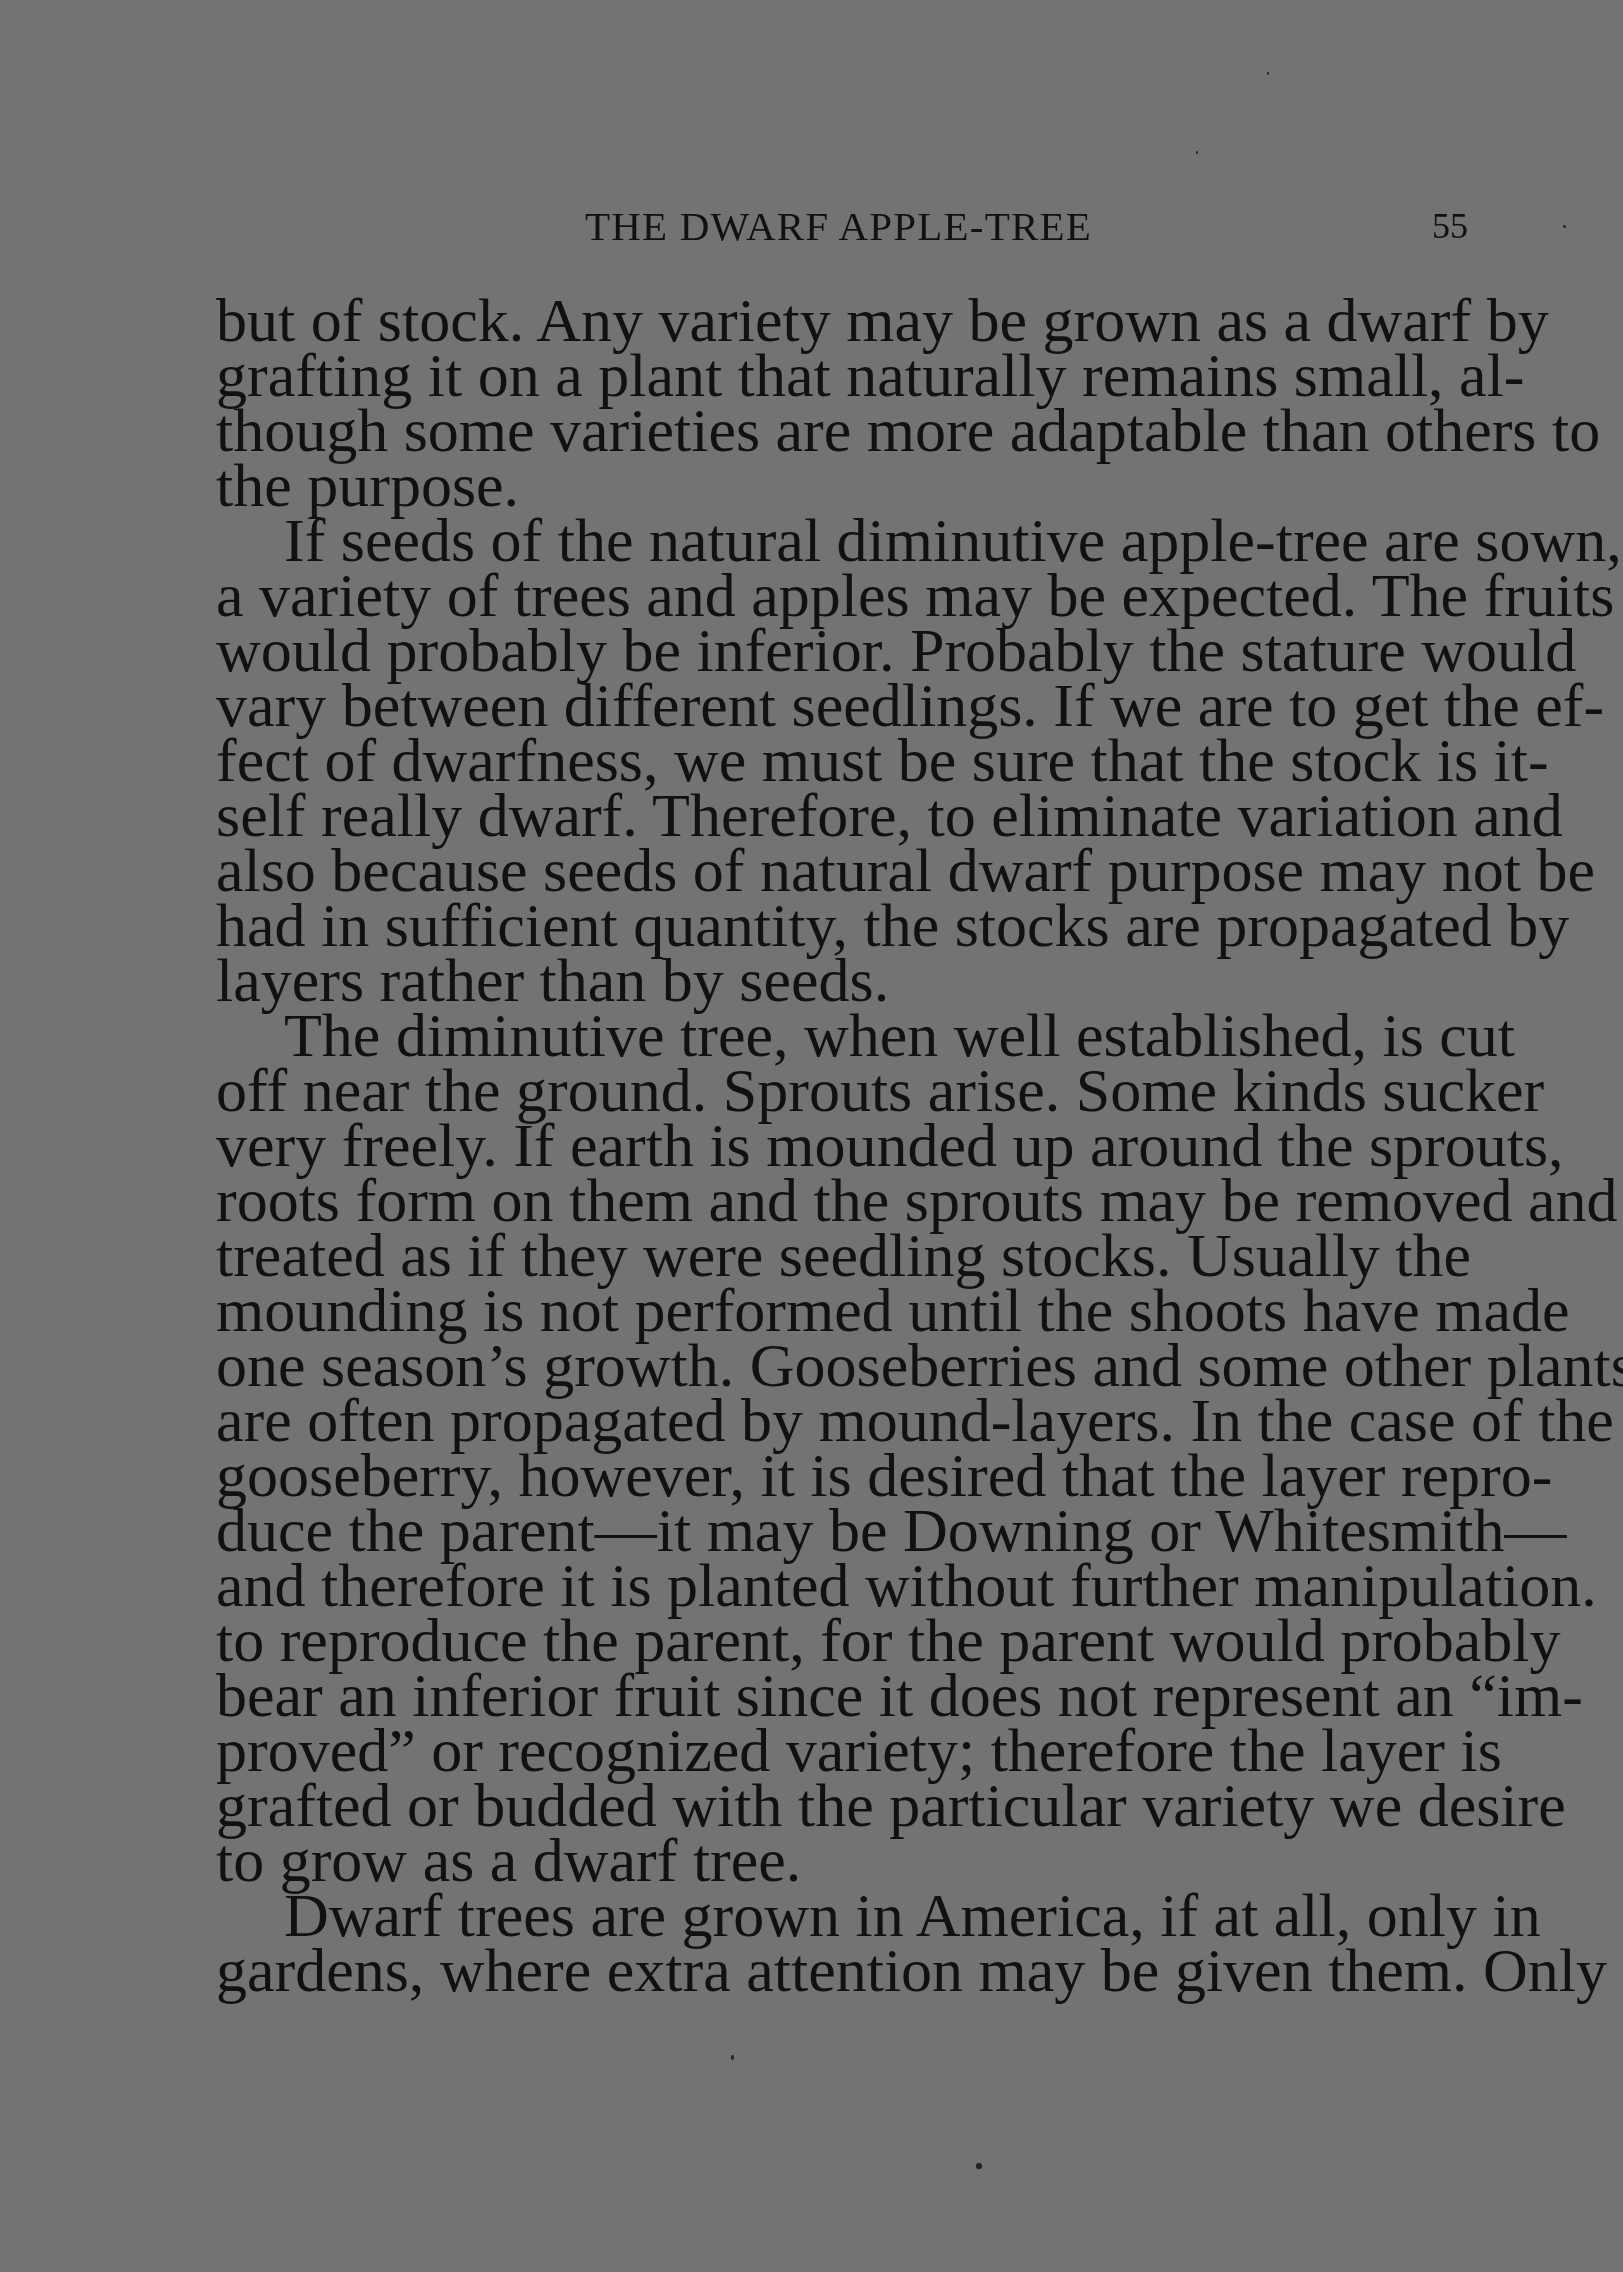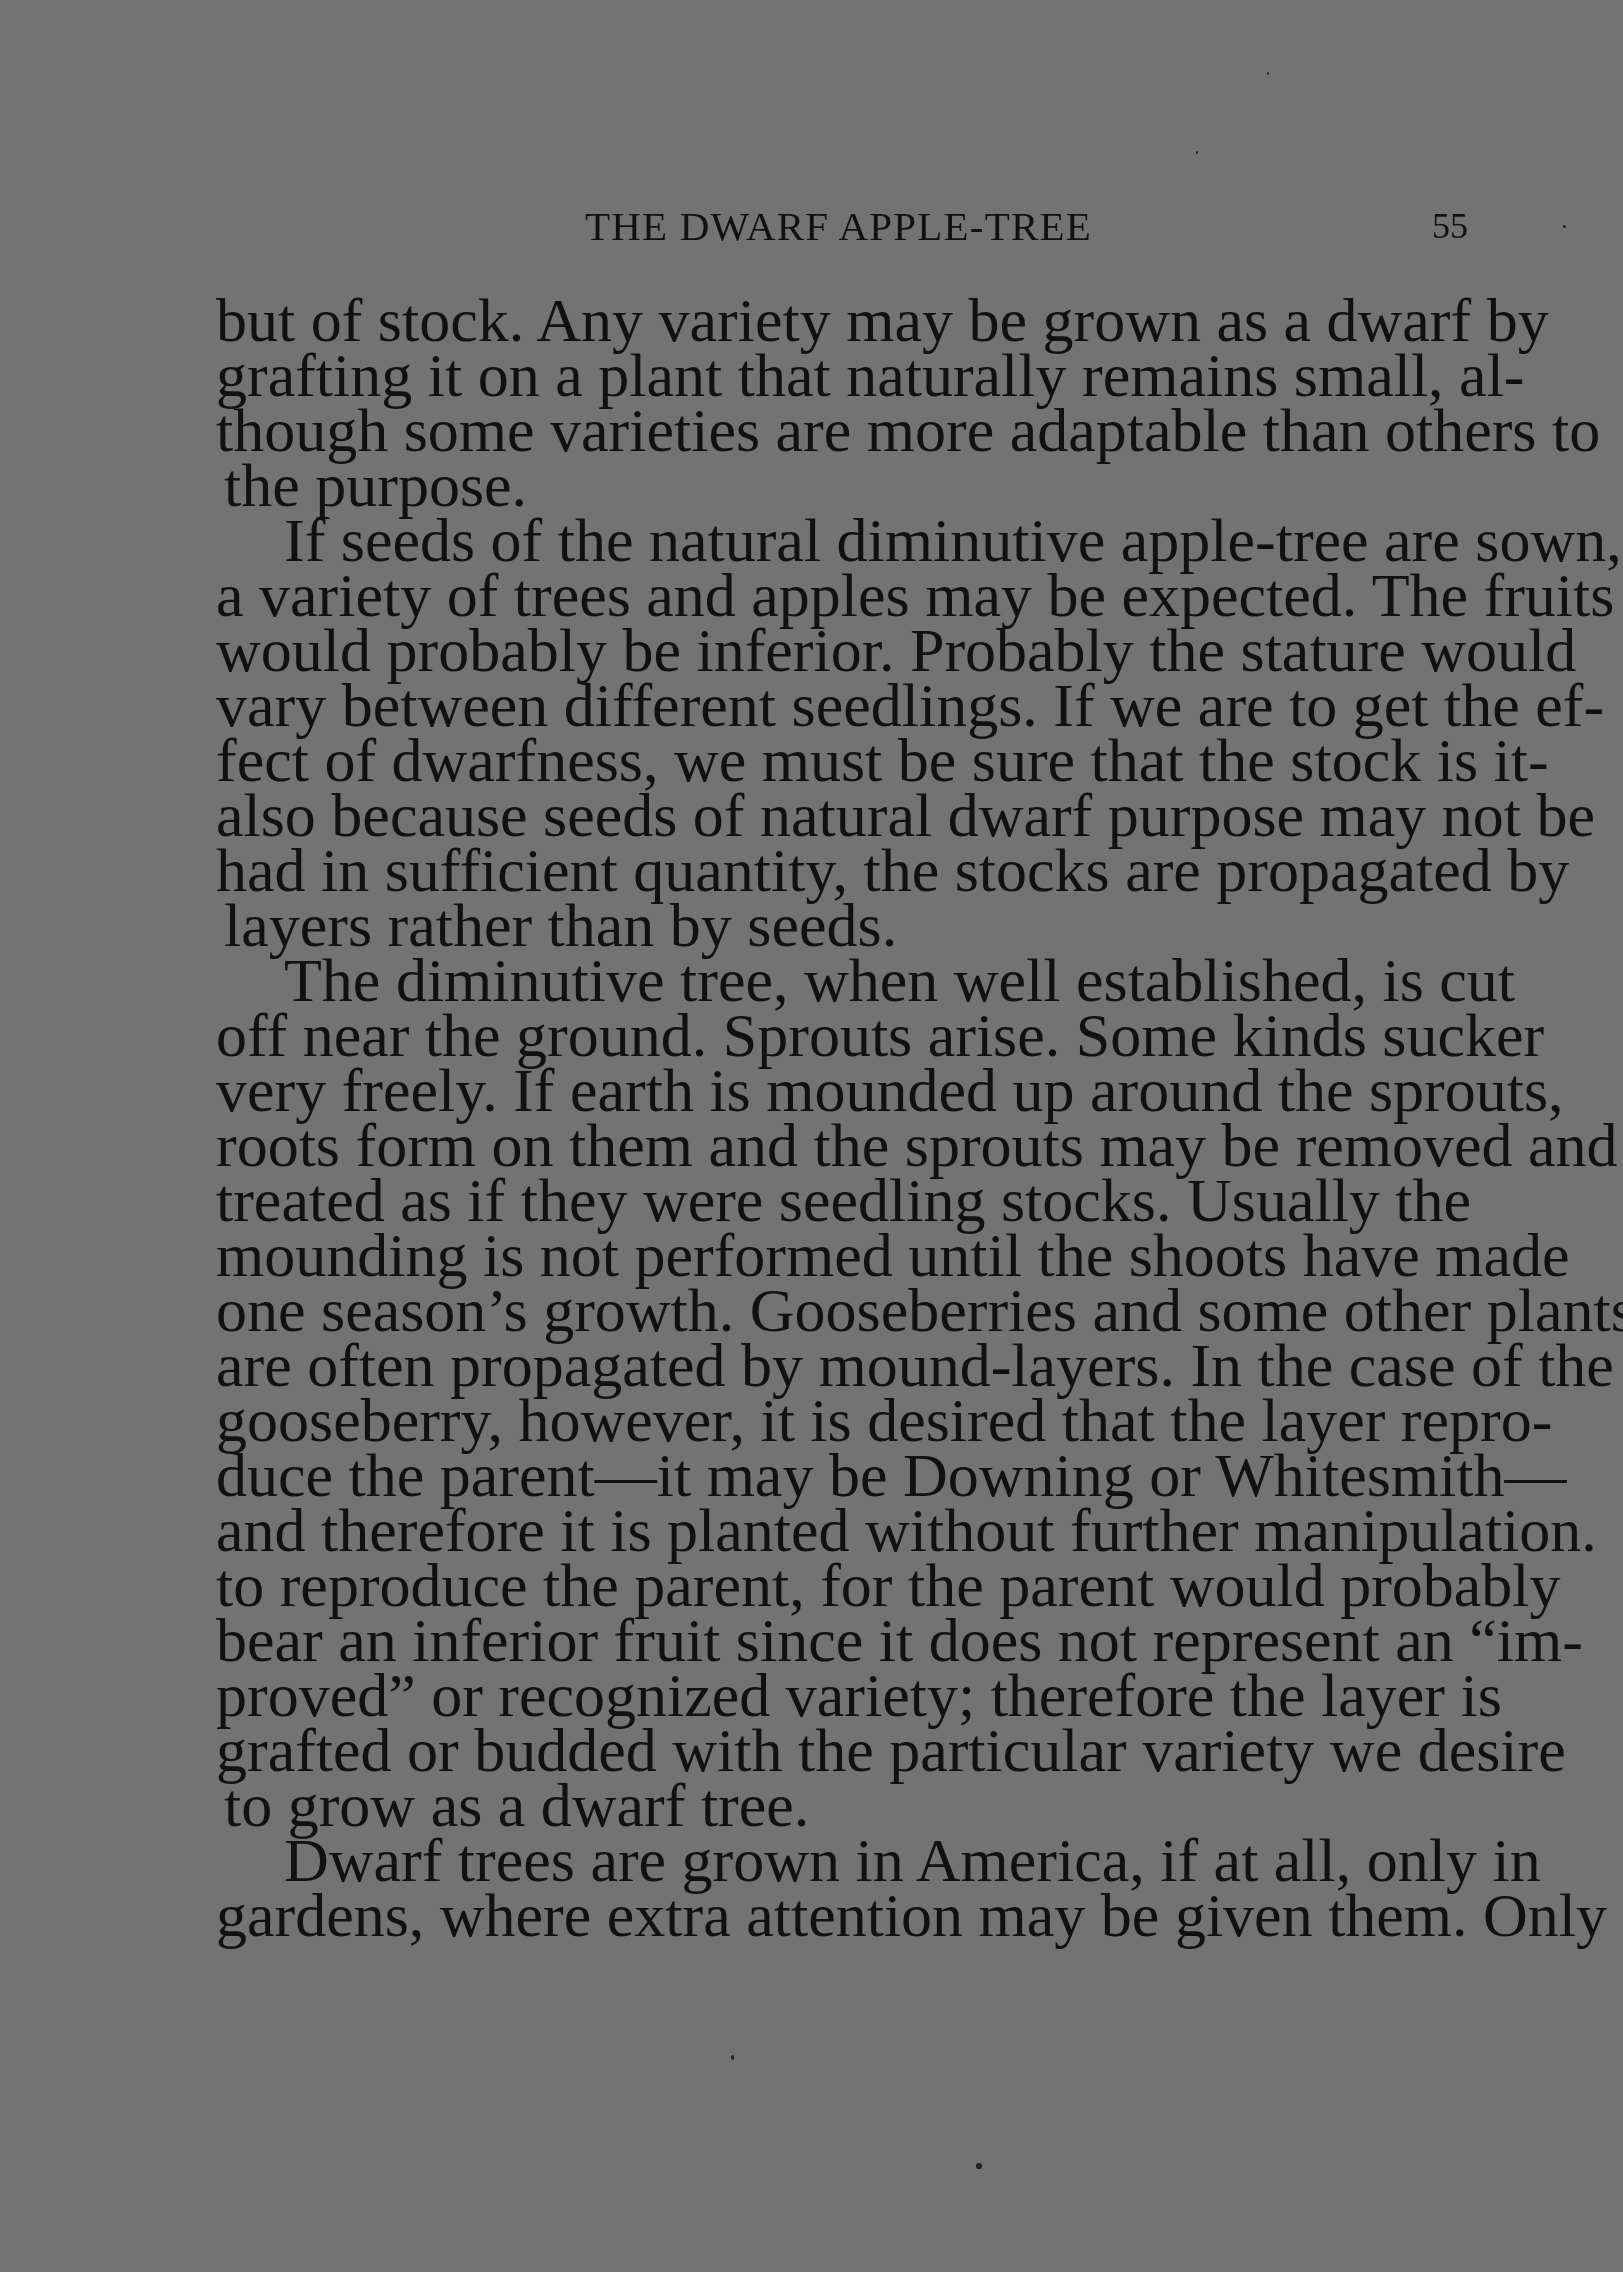--- a/index.html
+++ b/index.html
@@ -62,21 +62,20 @@
     text-align: justify;
     text-align-last: justify;
     overflow: visible;
   }
   .line.indent {
     padding-left: 68px;
   }
   .line.last {
     text-align: center;
     text-align-last: left;
-    margin-left: 8px;
   }
   .speck {
     position: absolute;
     background: #222;
     border-radius: 50%;
   }
 </style>
 </head>
 <body>
 
@@ -90,20 +89,21 @@
   <div class="body-text">
     <span class="line">but of stock.  Any variety may be grown as a dwarf by</span>
     <span class="line">grafting it on a plant that naturally remains small, al-</span>
     <span class="line">though some varieties are more adaptable than others to</span>
     <span class="line last">the purpose.</span>
     <span class="line indent">If seeds of the natural diminutive apple-tree are sown,</span>
     <span class="line">a variety of trees and apples may be expected.  The fruits</span>
     <span class="line">would probably be inferior.  Probably the stature would</span>
     <span class="line">vary between different seedlings.  If we are to get the ef-</span>
     <span class="line">fect of dwarfness, we must be sure that the stock is it-</span>
+    <span class="line">self really dwarf.  Therefore, to eliminate variation and</span>
     <span class="line">also because seeds of natural dwarf purpose may not be</span>
     <span class="line">had in sufficient quantity, the stocks are propagated by</span>
     <span class="line last">layers rather than by seeds.</span>
     <span class="line indent">The diminutive tree, when well established, is cut</span>
     <span class="line">off near the ground.  Sprouts arise.  Some kinds sucker</span>
     <span class="line">very freely.  If earth is mounded up around the sprouts,</span>
     <span class="line">roots form on them and the sprouts may be removed and</span>
     <span class="line">treated as if they were seedling stocks.  Usually the</span>
     <span class="line">mounding is not performed until the shoots have made</span>
     <span class="line">one season’s growth.  Gooseberries and some other plants</span>

